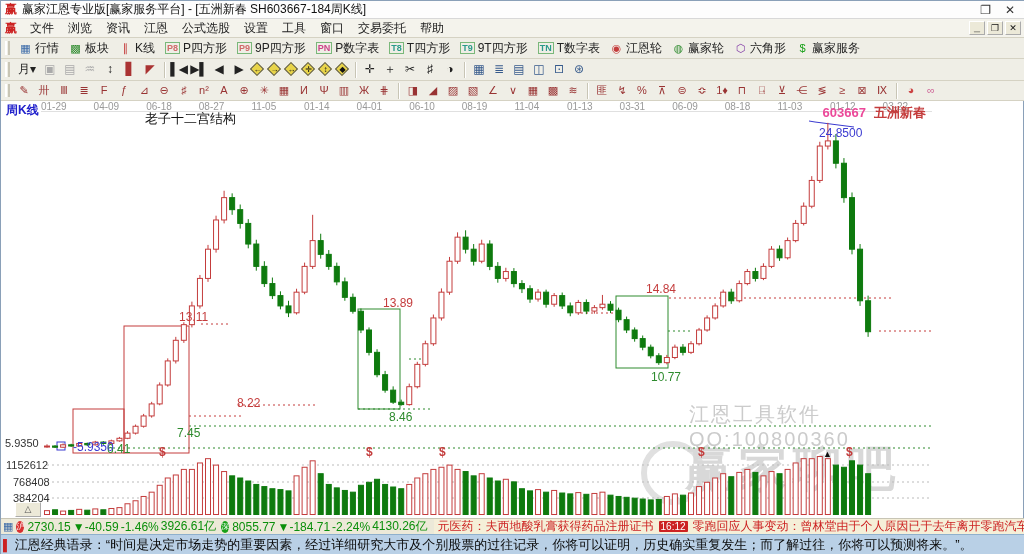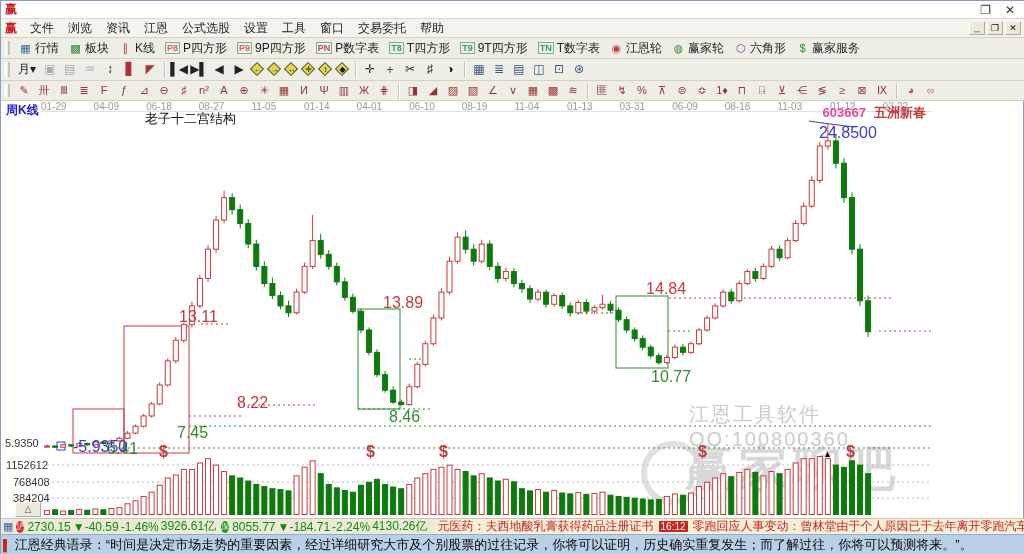--- a/index.html
+++ b/index.html
@@ -37,21 +37,21 @@
   .tool { width:20px; height:17px; line-height:16px; text-align:center; font-size:12px; cursor:default; color:#222; }
   .tool.red { color:#a33; } .tool.gray { color:#aaa; }
   .diamond { width:15px; height:15px; position:relative; margin:0 1px; }
   .diamond .dd { position:absolute; left:2px; top:2px; width:10px; height:10px; background:#e8d44a;
     border:1px solid #555; transform:rotate(45deg); }
   .diamond .da { position:absolute; width:15px; text-align:center; font-size:8px; color:#111; top:3px; left:0; }
 
   
   #chart { position:absolute; left:0; top:100px; width:931px; height:417px; background:#fff; overflow:hidden; }
   #chart svg { position:absolute; left:0; top:0; }
-  .ann { position:absolute; white-space:nowrap; font-size:16px; line-height:12px; }
+  .ann { position:absolute; white-space:nowrap; font-size:12px; line-height:12px; }
   #period-label { position:absolute; left:5px; top:1px; color:#2222cc; font-weight:bold; font-size:12px; }
   #date-axis { position:absolute; left:40px; top:0; width:975px; height:11px; border-bottom:1px solid #e0e0e0; }
   #date-axis span { position:absolute; top:0; font-size:10px; color:#999; }
   #structure-label { position:absolute; left:144px; top:9px; font-size:13px; color:#111; }
   #stock-id { position:absolute; right:6px; top:3px; font-size:13px; font-weight:bold; }
   #stock-id .code { color:#ec4899; } #stock-id .name { color:#c43c3c; margin-left:8px; }
   .wm { position:absolute; color:#cbcbcb; pointer-events:none; }
   #wm1 { left:688px; top:300px; font-size:20px; letter-spacing:2px; }
   #wm2 { left:684px; top:336px; font-size:48px; font-weight:bold; color:#d8d8d8; letter-spacing:6px; }
   #wm-ring { left:640px; top:340px; width:64px; height:64px; border:6px solid #e0e0e0; border-radius:50%; }
@@ -74,20 +74,21 @@
     border-top:1px solid #8fb0cc; display:flex; align-items:center; font-size:13px; color:#0a0a0a; overflow:hidden; }
   #quotebar .qicon { color:#cc2222; margin:0 4px 0 2px; font-size:11px; }
 </style>
 </head>
 <body>
 
 <div id="app">
 
   <div id="titlebar">
     <span class="logo">赢</span>
+    <span>赢家江恩专业版[赢家服务平台] - [五洲新春  SH603667-184周K线]</span>
     <span class="tbtns">
       <span>❐</span>
       <span>✕</span>
     </span>
   </div>
 
   <div id="menubar">
     <span class="logo">赢</span>
     <span id="menu-items" style="display: inline-flex;">
         <span class="mi">文件</span>

